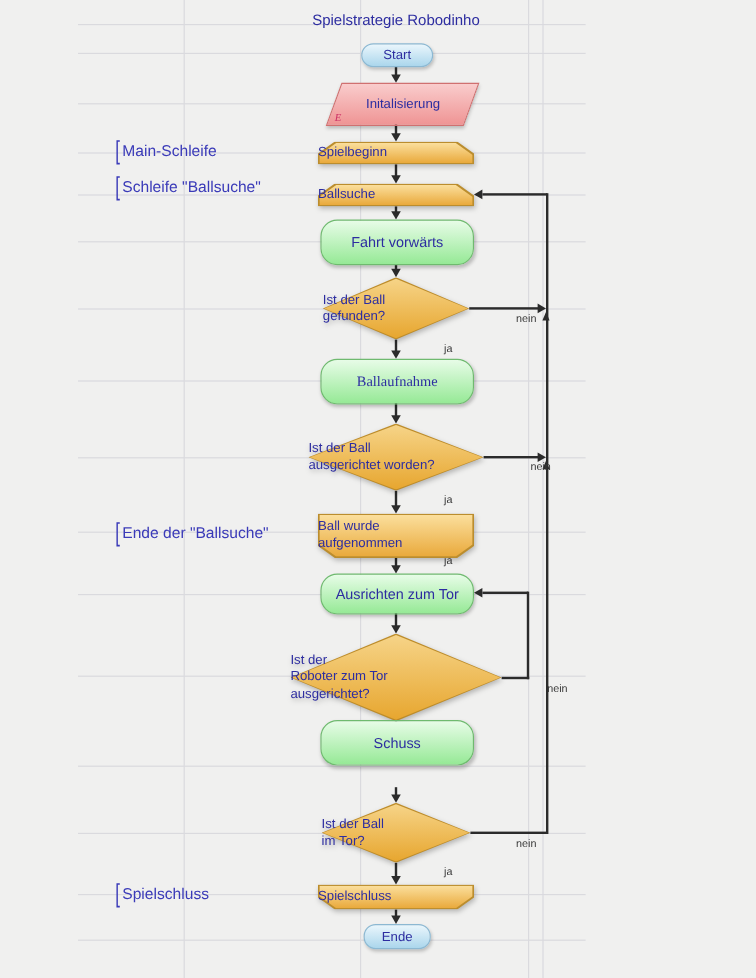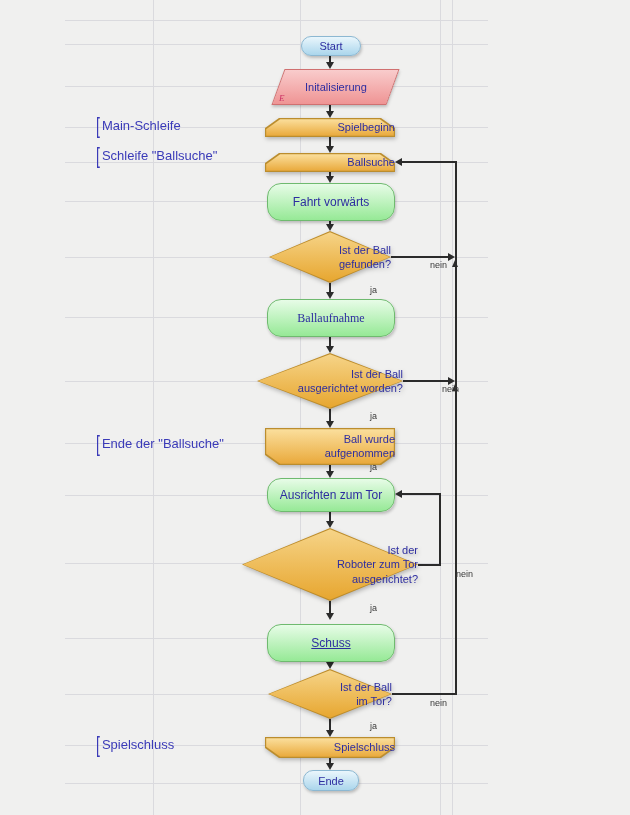--- a/index.html
+++ b/index.html
@@ -49,21 +49,21 @@
   .shape2 .outer,.shape2 .inner{position:absolute;}
   .shape2 .outer{inset:0;}
   .shape2 .inner{inset:1.2px;}
   .loopS .outer,.loopS .inner{clip-path:polygon(14px 0,calc(100% - 14px) 0,100% 10px,100% 100%,0 100%,0 10px);}
   .loopE .outer,.loopE .inner{clip-path:polygon(0 0,100% 0,100% calc(100% - 10px),calc(100% - 14px) 100%,14px 100%,0 calc(100% - 10px));}
   .loopS .outer,.loopE .outer{background:var(--loop_border,#bb8d2e);}
   .loopS .inner,.loopE .inner{background:linear-gradient(var(--loop_top,#fbdf9d),var(--loop_bottom,#e9a93b));}
   .diam .outer,.diam .inner{clip-path:polygon(50% 0,100% 50%,50% 100%,0 50%);}
   .diam .outer{background:var(--decision_border,#bd8c2a);}
   .diam .inner{background:linear-gradient(var(--decision_top,#f6d488),var(--decision_bottom,#e7a62f));}
-  .txt{position:absolute;inset:0;display:flex;flex-direction:column;align-items:flex-end;justify-content:center;
+  .txt{position:absolute;inset:0;display:flex;flex-direction:column;align-items:flex-start;justify-content:center;
        line-height:1.3;z-index:1;}
 </style>
 </head>
 <body>
 
 <div id="canvas">
   <div id="grid">
       <div class="gl" style="left: 65px; top: 20px; width: 423px; height: 1px;"></div>
       <div class="gl" style="left: 65px; top: 44px; width: 423px; height: 1px;"></div>
       <div class="gl" style="left: 65px; top: 86px; width: 423px; height: 1px;"></div>
@@ -79,20 +79,21 @@
       <div class="gl" style="left: 65px; top: 638px; width: 423px; height: 1px;"></div>
       <div class="gl" style="left: 65px; top: 694px; width: 423px; height: 1px;"></div>
       <div class="gl" style="left: 65px; top: 745px; width: 423px; height: 1px;"></div>
       <div class="gl" style="left: 65px; top: 783px; width: 423px; height: 1px;"></div>
       <div class="gl" style="left: 153px; top: 0px; width: 1px; height: 815px;"></div>
       <div class="gl" style="left: 300px; top: 0px; width: 1px; height: 815px;"></div>
       <div class="gl" style="left: 440px; top: 0px; width: 1px; height: 815px;"></div>
       <div class="gl" style="left: 452px; top: 0px; width: 1px; height: 815px;"></div>
     </div>
 
+  <div class="title">Spielstrategie Robodinho</div>
 
   <div class="ann" style="left:96px;top:113px;height:24px;">
     <span class="bracket">[</span>
     <span class="ann-text">Main-Schleife</span>
   </div>
   <div class="ann" style="left:96px;top:143px;height:24px;">
     <span class="bracket">[</span>
     <span class="ann-text">Schleife "Ballsuche"</span>
   </div>
   <div class="ann" style="left:96px;top:431px;height:24px;">
@@ -226,21 +227,21 @@
   <div class="n shape2 diam" style="left:242px;top:528px;width:176px;height:73px;">
     <div class="outer"></div>
     <div class="inner"></div>
     <div class="txt">
       <span>Ist der</span>
       <span>Roboter zum Tor</span>
       <span>ausgerichtet?</span>
     </div>
   </div>
 
-  <div class="n proc" style="left:267px;top:624px;width:126px;height:36px;text-decoration:underline;">
+  <div class="n proc" style="left:267px;top:600px;width:126px;height:36px;">
     <span>Schuss</span>
   </div>
 
   <div class="n shape2 diam" style="left:268px;top:669px;width:124px;height:50px;">
     <div class="outer"></div>
     <div class="inner"></div>
     <div class="txt">
       <span>Ist der Ball</span>
       <span>im Tor?</span>
     </div>

